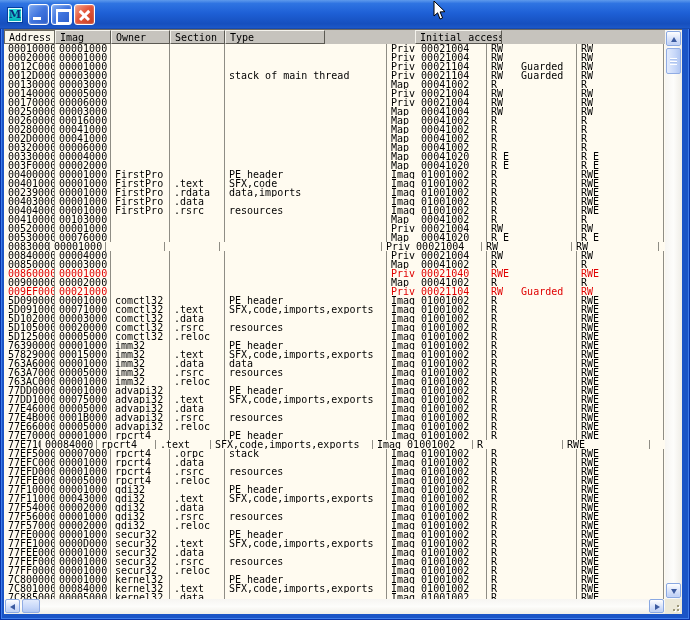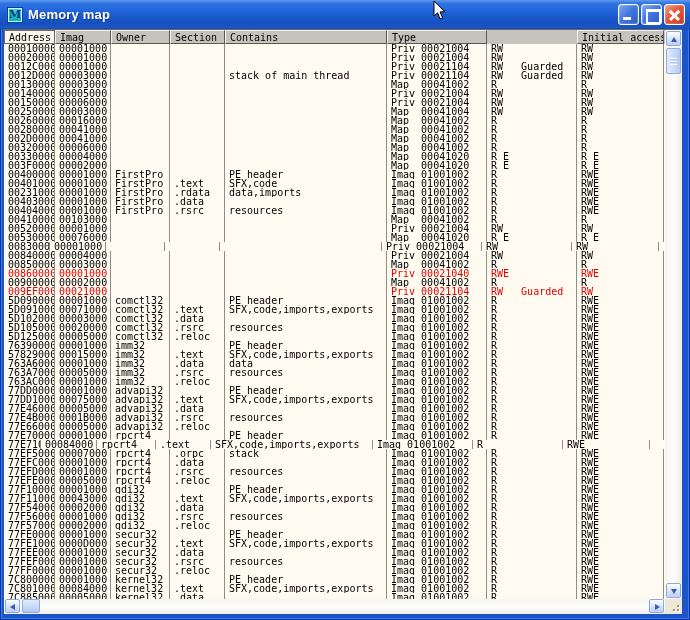--- a/index.html
+++ b/index.html
@@ -130,37 +130,35 @@
 </style>
 </head>
 <body>
 
 <div class="window">
 
   <div class="titlebar">
     <span class="app-icon">
       <span>M</span>
     </span>
-    <span class="title">Memory map</span>
     <span class="winbtns">
       <span class="wbtn min"></span>
       <span class="wbtn max"></span>
       <span class="wbtn close"></span>
     </span>
   </div>
 
   <div class="frame">
     <div class="midrow">
       <div class="main">
         <div class="hdr" id="hdr">
             <div class="hcell sorted" style="width: 51px;">Address</div>
             <div class="hcell" style="width: 56px;">Imag</div>
             <div class="hcell" style="width: 59px;">Owner</div>
             <div class="hcell" style="width: 55px;">Section</div>
-            <div class="hcell" style="width: 162px;">Contains</div>
             <div class="hcell" style="width: 100px;">Type</div>
             <div class="hcell" style="width: 90px; margin-top: 44px;">Access</div>
             <div class="hcell" style="width: 87px;">Initial access</div>
           </div>
         <div class="rows" id="rows">
             <div class="trow">
               <div class="cell" style="width: 51px;">00010000</div>
               <div class="cell" style="width: 56px;">00001000</div>
               <div class="cell" style="width: 59px;"></div>
               <div class="cell" style="width: 55px;"></div>
@@ -213,21 +211,21 @@
               <div class="cell" style="width: 51px;">00140000</div>
               <div class="cell" style="width: 56px;">00005000</div>
               <div class="cell" style="width: 59px;"></div>
               <div class="cell" style="width: 55px;"></div>
               <div class="cell" style="width: 162px;"></div>
               <div class="cell" style="width: 100px;">Priv 00021004</div>
               <div class="cell" style="width: 90px;">RW</div>
               <div class="cell" style="width: 87px;">RW</div>
             </div>
             <div class="trow">
-              <div class="cell" style="width: 51px;">00150000</div>
+              <div class="cell" style="width: 51px;">00170000</div>
               <div class="cell" style="width: 56px;">00006000</div>
               <div class="cell" style="width: 59px;"></div>
               <div class="cell" style="width: 55px;"></div>
               <div class="cell" style="width: 162px;"></div>
               <div class="cell" style="width: 100px;">Priv 00021004</div>
               <div class="cell" style="width: 90px;">RW</div>
               <div class="cell" style="width: 87px;">RW</div>
             </div>
             <div class="trow">
               <div class="cell" style="width: 51px;">00250000</div>
@@ -313,21 +311,21 @@
               <div class="cell" style="width: 51px;">00401000</div>
               <div class="cell" style="width: 56px;">00001000</div>
               <div class="cell" style="width: 59px;">FirstPro</div>
               <div class="cell" style="width: 55px;">.text</div>
               <div class="cell" style="width: 162px;">SFX,code</div>
               <div class="cell" style="width: 100px;">Imag 01001002</div>
               <div class="cell" style="width: 90px;">R</div>
               <div class="cell" style="width: 87px;">RWE</div>
             </div>
             <div class="trow">
-              <div class="cell" style="width: 51px;">00231000</div>
+              <div class="cell" style="width: 51px;">00239000</div>
               <div class="cell" style="width: 56px;">00001000</div>
               <div class="cell" style="width: 59px;">FirstPro</div>
               <div class="cell" style="width: 55px;">.rdata</div>
               <div class="cell" style="width: 162px;">data,imports</div>
               <div class="cell" style="width: 100px;">Imag 01001002</div>
               <div class="cell" style="width: 90px;">R</div>
               <div class="cell" style="width: 87px;">RWE</div>
             </div>
             <div class="trow">
               <div class="cell" style="width: 51px;">00403000</div>

